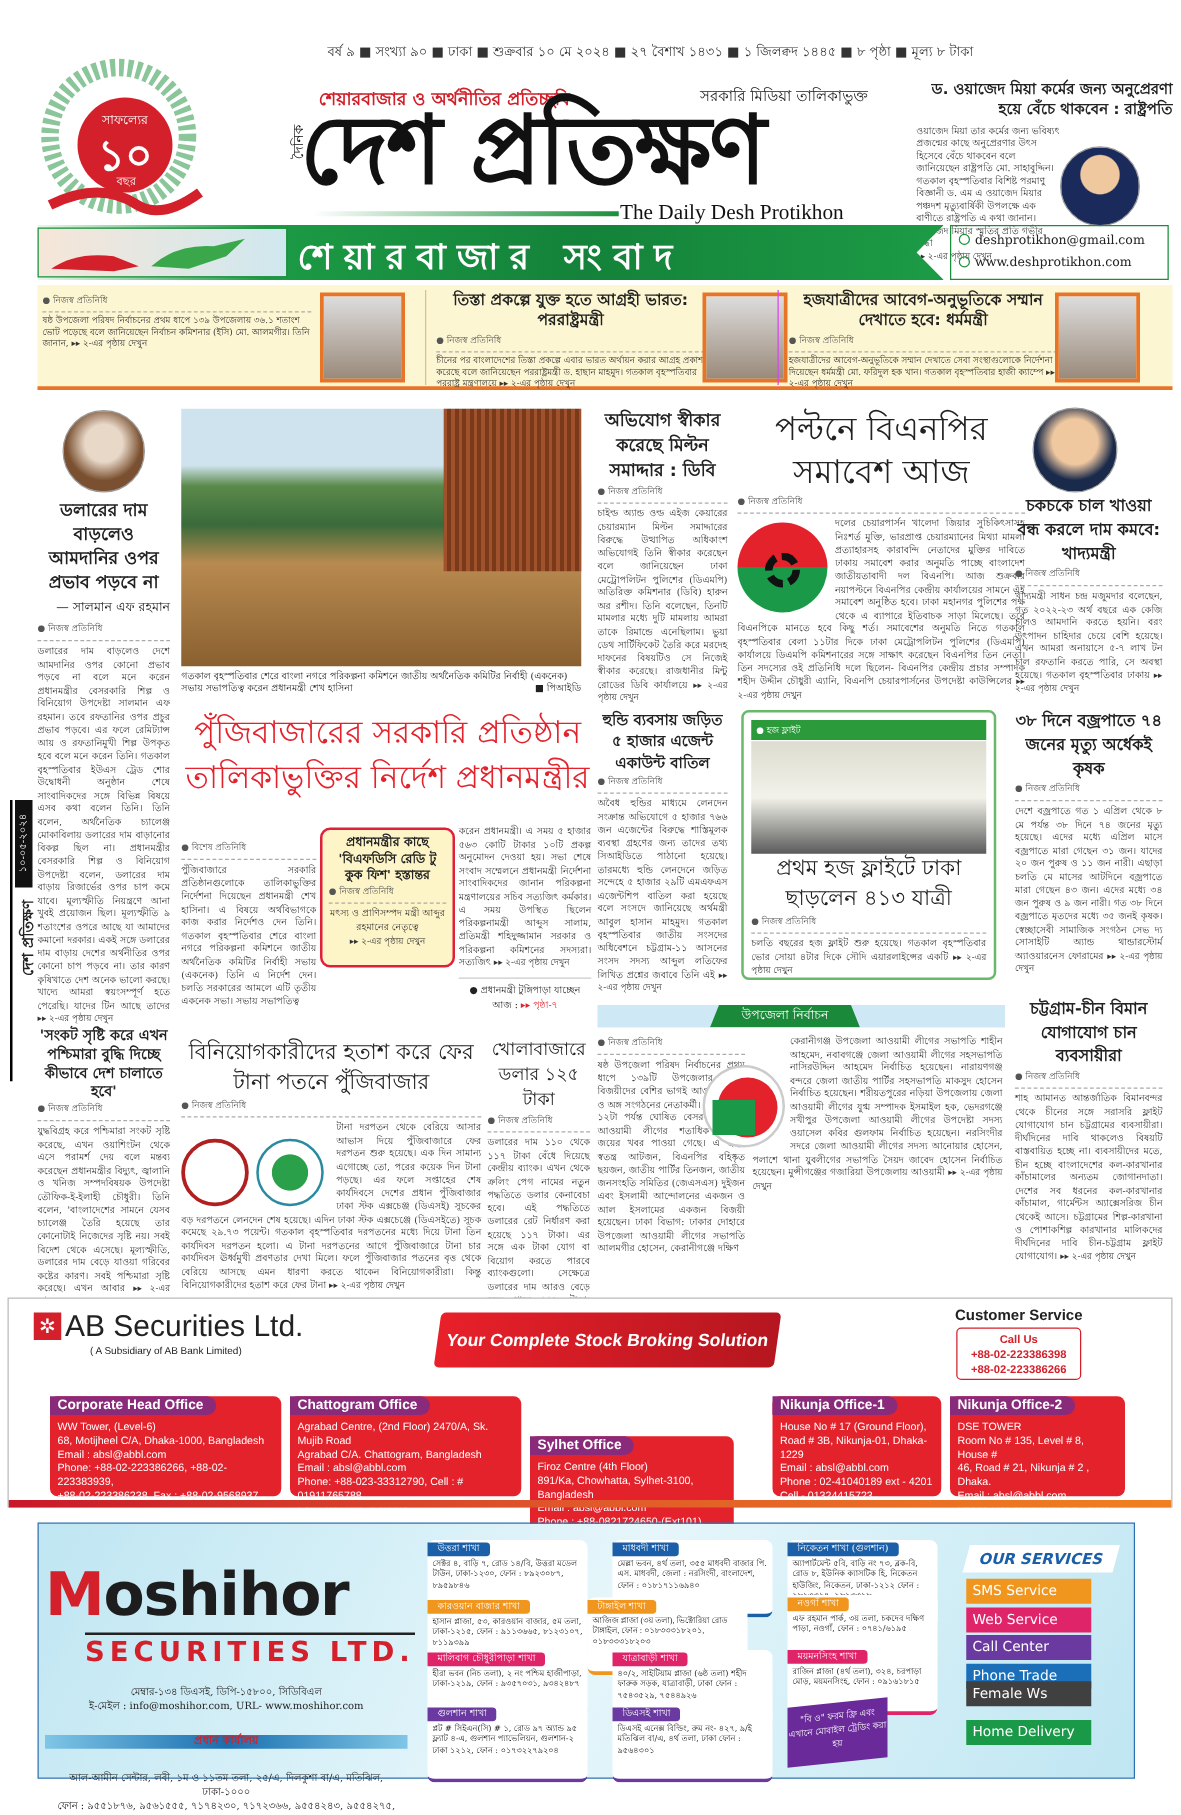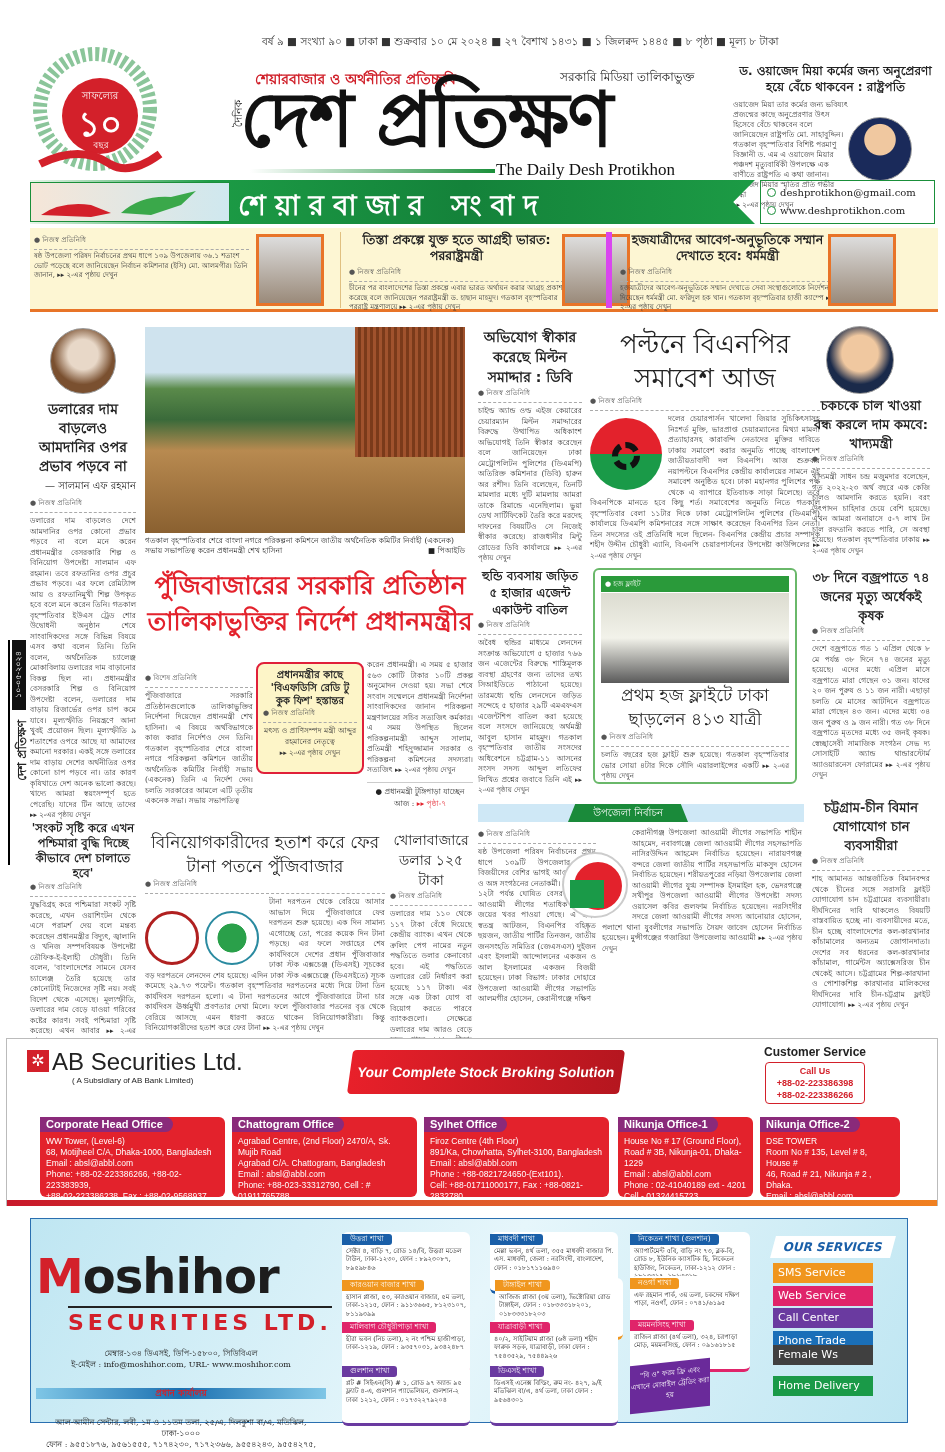--- a/index.html
+++ b/index.html
@@ -17,21 +17,21 @@
 .band-bull{top:182px;left:30px;width:200px;height:40px;background:linear-gradient(90deg,#f6e6d8,#cfe8ef);border:1px solid #1a8f3a}
 .band-title{top:184px;left:238px;font-size:28px;color:#fff;font-weight:bold;letter-spacing:9px;font-family:"DejaVu Sans",sans-serif}
 .contact{top:180px;left:760px;width:175px;height:44px;border:1px solid #1a8f3a;font-size:10px;font-family:"DejaVu Serif",serif;padding:3px 6px;line-height:18px}
 .contact span.dot{display:inline-block;width:9px;height:9px;border-radius:50%;border:1px solid #1a8f3a;margin-right:4px;vertical-align:-1px}
 .topnews{top:228px;left:30px;width:908px;height:84px;background:#fdf6d3;border-bottom:3px solid #e87428}
 .tn{position:absolute;top:4px;width:290px;height:76px}
 .tn h3{font-size:12.5px;text-align:center;line-height:16px;font-weight:bold;font-family:"DejaVu Sans",sans-serif}
 .tn .by{font-size:7px;color:#555;margin:2px 0;border-bottom:1px dashed #aaa;padding-bottom:3px}
 .tn p{font-size:7px;line-height:9.5px;color:#333}
 .tn .photo{position:absolute;top:2px;right:0;width:68px;height:72px;border:3px solid #e87428;background:linear-gradient(#ddd,#9a8a7a)}
-.rp-head{top:63px;left:733px;font-size:12px;font-weight:bold;text-align:center;width:205px;line-height:16px;font-family:"DejaVu Sans",sans-serif}
+.rp-head{top:63px;left:733px;font-size:12px;font-weight:bold;text-align:right;width:205px;line-height:16px;font-family:"DejaVu Sans",sans-serif}
 .rp-body{top:100px;left:733px;width:205px;font-size:7.5px;line-height:10px;color:#333}
 .rp-photo{top:117px;left:848px;width:64px;height:64px;border-radius:50%;border:1px solid #999;background:radial-gradient(circle at 50% 35%,#f0c8a0 30%,#1a2a5a 32%)}
 h2,h4{font-family:"DejaVu Sans",sans-serif;font-weight:bold}
 .byline{font-size:7px;color:#555;border-bottom:1px dashed #aaa;padding-bottom:3px;margin-bottom:3px}
 .body{font-size:7.5px;line-height:10.5px;color:#333;text-align:justify}
 .more{font-size:7px;color:#333}
 .circ{border-radius:50%;border:1px solid #999}
 .sidebar-stamp{top:640px;left:8px;width:16px;height:225px;border-left:2px solid #000}
 .sidebar-stamp .date{position:absolute;top:0;left:2px;width:14px;height:70px;background:#111;color:#fff;font-size:8px;writing-mode:vertical-rl;transform:rotate(180deg);text-align:center}
 .sidebar-stamp .name{position:absolute;top:80px;left:2px;width:14px;font-size:12px;writing-mode:vertical-rl;transform:rotate(180deg);font-weight:bold}
@@ -112,21 +112,21 @@
     <div class="photo"></div>
   </div>
   <div class="tn" style="left:310px;border-left:1px solid #e0c080;padding-left:8px">
     <div style="width:215px">
       <h3>তিস্তা প্রকল্পে যুক্ত হতে আগ্রহী ভারত: পররাষ্ট্রমন্ত্রী</h3>
       <div class="by">● নিজস্ব প্রতিনিধি</div>
       <p><span>চীনের পর বাংলাদেশের তিস্তা প্রকল্পে এবার ভারত অর্থায়ন করার আগ্রহ প্রকাশ করেছে বলে জানিয়েছেন পররাষ্ট্রমন্ত্রী ড. হাছান মাহমুদ। গতকাল বৃহস্পতিবার পররাষ্ট্র মন্ত্রণালয়ে</span> <span class="more">▸▸ ২-এর পৃষ্ঠায় দেখুন</span></p>
     </div>
     <div class="photo"></div>
   </div>
-  <div class="tn" style="left:576px;border-left:6px solid #d946ef;padding-left:8px">
+  <div class="tn" style="left:592px;border-left:1px solid #d946ef;padding-left:8px">
     <div style="width:215px">
       <h3>হজযাত্রীদের আবেগ-অনুভূতিকে সম্মান দেখাতে হবে: ধর্মমন্ত্রী</h3>
       <div class="by">● নিজস্ব প্রতিনিধি</div>
       <p><span>হজযাত্রীদের আবেগ-অনুভূতিকে সম্মান দেখাতে সেবা সংস্থাগুলোকে নির্দেশনা দিয়েছেন ধর্মমন্ত্রী মো. ফরিদুল হক খান। গতকাল বৃহস্পতিবার হাজী ক্যাম্পে</span> <span class="more">▸▸ ২-এর পৃষ্ঠায় দেখুন</span></p>
     </div>
     <div class="photo"></div>
   </div>
 </div>
 
 <div class="abs circ" style="top:328px;left:50px;width:66px;height:66px;background:radial-gradient(circle at 50% 40%,#e8d8c8 30%,#7a5030 60%)"></div>
@@ -170,21 +170,21 @@
   <p class="body"><span>দলের চেয়ারপার্সন খালেদা জিয়ার সুচিকিৎসাসহ নিঃশর্ত মুক্তি, ভারপ্রাপ্ত চেয়ারম্যানের মিথ্যা মামলা প্রত্যাহারসহ কারাবন্দি নেতাদের মুক্তির দাবিতে ঢাকায় সমাবেশ করার অনুমতি পাচ্ছে বাংলাদেশ জাতীয়তাবাদী দল বিএনপি। আজ শুক্রবার নয়াপল্টনে বিএনপির কেন্দ্রীয় কার্যালয়ের সামনে এই সমাবেশ অনুষ্ঠিত হবে। ঢাকা মহানগর পুলিশের পক্ষ থেকে এ ব্যাপারে ইতিবাচক সাড়া মিলেছে। তবে বিএনপিকে মানতে হবে কিছু শর্ত। সমাবেশের অনুমতি নিতে গতকাল বৃহস্পতিবার বেলা ১১টার দিকে ঢাকা মেট্রোপলিটন পুলিশের (ডিএমপি) কার্যালয়ে ডিএমপি কমিশনারের সঙ্গে সাক্ষাৎ করেছেন বিএনপির তিন নেতা। তিন সদস্যের ওই প্রতিনিধি দলে ছিলেন- বিএনপির কেন্দ্রীয় প্রচার সম্পাদক শহীদ উদ্দীন চৌধুরী এ্যানি, বিএনপি চেয়ারপার্সনের উপদেষ্টা কাউন্সিলের</span> <span class="more">▸▸ ২-এর পৃষ্ঠায় দেখুন</span></p>
 </div>
 
 <div class="abs circ" style="top:326px;left:826px;width:68px;height:68px;background:radial-gradient(circle at 50% 40%,#f0c8a0 35%,#1a2a4a 60%)"></div>
 <div class="abs" style="top:396px;left:812px;width:118px">
   <h2 style="font-size:13px;line-height:19px;text-align:center">চকচকে চাল খাওয়া বন্ধ করলে দাম কমবে: খাদ্যমন্ত্রী</h2>
   <div class="byline">● নিজস্ব প্রতিনিধি</div>
   <p class="body"><span>খাদ্যমন্ত্রী সাধন চন্দ্র মজুমদার বলেছেন, গত ২০২২-২৩ অর্থ বছরে এক কেজি চালও আমদানি করতে হয়নি। বরং উৎপাদন চাহিদার চেয়ে বেশি হয়েছে। এখন আমরা অনায়াসে ৫-৭ লাখ টন চাল রফতানি করতে পারি, সে অবস্থা হয়েছে। গতকাল বৃহস্পতিবার ঢাকায়</span> <span class="more">▸▸ ২-এর পৃষ্ঠায় দেখুন</span></p>
 </div>
 
-<div class="abs" style="top:568px;left:145px;width:330px;text-align:center;color:#e3222c;font-family:'DejaVu Sans',sans-serif;font-weight:bold;font-size:25px;line-height:36px">
+<div class="abs" style="top:568px;left:145px;width:330px;text-align:center;color:#e3222c;font-family:'DejaVu Sans',sans-serif;font-weight:normal;font-size:25px;line-height:36px">
   <div>পুঁজিবাজারের সরকারি প্রতিষ্ঠান</div>
   <div>তালিকাভুক্তির নির্দেশ প্রধানমন্ত্রীর</div>
 </div>
 <div class="abs" style="top:672px;left:145px;width:108px">
   <div class="byline">● বিশেষ প্রতিনিধি</div>
   <p class="body">পুঁজিবাজারে সরকারি প্রতিষ্ঠানগুলোকে তালিকাভুক্তির নির্দেশনা দিয়েছেন প্রধানমন্ত্রী শেখ হাসিনা। এ বিষয়ে অর্থবিভাগকে কাজ করার নির্দেশও দেন তিনি। গতকাল বৃহস্পতিবার শেরে বাংলা নগরে পরিকল্পনা কমিশনে জাতীয় অর্থনৈতিক কমিটির নির্বাহী সভায় (একনেক) তিনি এ নির্দেশ দেন। চলতি সরকারের আমলে এটি তৃতীয় একনেক সভা। সভায় সভাপতিত্ব</p>
 </div>
 <div class="abs" style="top:662px;left:256px;width:108px;height:112px;background:#fdf5c8;border:2px solid #e0203a;border-radius:8px;padding:4px 5px">
   <h4 style="font-size:10px;line-height:13px;text-align:center">প্রধানমন্ত্রীর কাছে 'বিএফডিসি রেডি টু কুক ফিশ' হস্তান্তর</h4>
   <div class="byline">● নিজস্ব প্রতিনিধি</div>
@@ -269,21 +269,21 @@
   <div class="t">Customer Service</div>
   <div class="box">
     <div>Call Us</div>
     <div>+88-02-223386398</div>
     <div>+88-02-223386266</div>
   </div>
 </div>
 <div id="ab-offices">
     <div class="office" style="left: 40px; width: 185px;"><span class="ot">Corporate Head Office</span><div>WW Tower, (Level-6)</div><div>68, Motijheel C/A, Dhaka-1000, Bangladesh</div><div>Email : absl@abbl.com</div><div>Phone: +88-02-223386266, +88-02-223383939,</div><div>+88-02-223386238, Fax : +88-02-9568937</div></div>
     <div class="office" style="left: 232px; width: 185px;"><span class="ot">Chattogram Office</span><div>Agrabad Centre, (2nd Floor) 2470/A, Sk. Mujib Road</div><div>Agrabad C/A. Chattogram, Bangladesh</div><div>Email : absl@abbl.com</div><div>Phone: +88-023-33312790, Cell : # 01911765788</div><div>Fax : +88-031-2512794</div></div>
-    <div class="office" style="left: 424px; width: 185px;"><span class="ot">Sylhet Office</span><div>Firoz Centre (4th Floor)</div><div>891/Ka, Chowhatta, Sylhet-3100, Bangladesh</div><div>Email : absl@abbl.com</div><div>Phone : +88-0821724650-(Ext101).</div><div>Cell: +88-01711000177, Fax : +88-0821-2832780</div></div>
+    <div class="office" style="left: 424px; width: 163px; margin-top: 32px;"><span class="ot">Sylhet Office</span><div>Firoz Centre (4th Floor)</div><div>891/Ka, Chowhatta, Sylhet-3100, Bangladesh</div><div>Email : absl@abbl.com</div><div>Phone : +88-0821724650-(Ext101).</div><div>Cell: +88-01711000177, Fax : +88-0821-2832780</div></div>
     <div class="office" style="left: 618px; width: 135px;"><span class="ot">Nikunja Office-1</span><div>House No # 17 (Ground Floor),</div><div>Road # 3B, Nikunja-01, Dhaka-1229</div><div>Email : absl@abbl.com</div><div>Phone : 02-41040189 ext - 4201</div><div>Cell - 01324415723</div></div>
     <div class="office" style="left: 760px; width: 140px;"><span class="ot">Nikunja Office-2</span><div>DSE TOWER</div><div>Room No # 135, Level # 8, House #</div><div>46, Road # 21, Nikunja # 2 , Dhaka.</div><div>Email : absl@abbl.com</div><div>Phone : 02-41040189 ext - 4201</div><div>Cell - 01324415723</div></div>
   </div>
 <div class="abs ab-strip"></div>
 
 <div class="abs mo"></div>
 <div class="abs mo-name"><span class="m">M</span><span>oshihor</span></div>
 <div class="abs mo-sec">SECURITIES LTD.</div>
 <div class="abs mo-info">
   <div>মেম্বার-১৩৪ ডিএসই, ডিপি-১৫৮০০, সিডিবিএল</div>
@@ -291,21 +291,21 @@
   <span class="mo-hq">প্রধান কার্যালয়</span>
   <div>আল-আমীন সেন্টার, লবী, ১ম ও ১১তম তলা, ২৫/এ, দিলকুশা বা/এ, মতিঝিল, ঢাকা-১০০০</div>
   <div>ফোন : ৯৫৫১৮৭৬, ৯৫৬১৫৫৫, ৭১৭৪২৩০, ৭১৭২৩৬৬, ৯৫৫৪২৪৩, ৯৫৫৪২৭৫, ৯৫৫৪৮৯৯, ফ্যাক্স : ৮৮ ০২ ৯৫৬৪২৭৮</div>
 </div>
 <div id="mo-branches">
     <div class="branch abs" style="left: 342px; top: 1232px; border-bottom-color: rgb(26, 95, 168);"><span class="bt" style="background:#1a5fa8">উত্তরা শাখা</span><div>সেক্টর ৪, বাড়ি ৭, রোড ১৪/বি, উত্তরা মডেল টাউন, ঢাকা-১২৩০, ফোন : ৮৯২৩০৮৭, ৮৯৫৯৮৪৬</div></div>
     <div class="branch abs" style="left: 342px; top: 1278px; border-bottom-color: rgb(240, 150, 30);"><span class="bt" style="background:#f0961e">কারওয়ান বাজার শাখা</span><div>হাসান প্লাজা, ৫৩, কারওয়ান বাজার, ৫ম তলা, ঢাকা-১২১৫, ফোন : ৯১১৩৬৬৫, ৮১২৩১০৭, ৮১১৯৩৯৯</div></div>
     <div class="branch abs" style="left: 342px; top: 1320px; border-bottom-color: rgb(224, 36, 106);"><span class="bt" style="background:#e0246a">মালিবাগ চৌধুরীপাড়া শাখা</span><div>হীরা ভবন (নিচ তলা), ২ নং পশ্চিম হাজীপাড়া, ঢাকা-১২১৯, ফোন : ৯৩৫৭০৩১, ৯৩৪২৪৮৭</div></div>
     <div class="branch abs" style="left: 342px; top: 1364px; border-bottom-color: rgb(106, 58, 160);"><span class="bt" style="background:#6a3aa0">গুলশান শাখা</span><div>প্লট # সিইএন(সি) # ১, রোড ৯৭ অ্যান্ড ৯৫ ফ্ল্যাট ৪-এ, গুলশান প্যাভেলিয়ন, গুলশান-২ ঢাকা ১২১২, ফোন : ০১৭৩২২৭৯২০৪</div></div>
     <div class="branch abs" style="left: 490px; top: 1232px; border-bottom-color: rgb(26, 95, 168);"><span class="bt" style="background:#1a5fa8">মাধবদী শাখা</span><div>মেল্লা ভবন, ৪র্থ তলা, ৩৫৫ মাধবদী বাজার পি. এস. মাধবদী, জেলা : নরসিংদী, বাংলাদেশ, ফোন : ০১৮১৭১১৬৯৪০</div></div>
-    <div class="branch abs" style="left: 495px; top: 1278px; border-bottom-color: rgb(240, 150, 30);"><span class="bt" style="background:#f0961e">টাঙ্গাইল শাখা</span><div>আজিজ প্লাজা (৩য় তলা), ভিক্টোরিয়া রোড টাঙ্গাইল, ফোন : ০১৮৩৩৩১৮২০১, ০১৮৩৩৩১৮২০৩</div></div>
+    <div class="branch abs" style="left: 470px; top: 1278px; border-bottom-color: rgb(240, 150, 30); font-family: Liberation Serif, serif;"><span class="bt" style="background:#f0961e">টাঙ্গাইল শাখা</span><div>আজিজ প্লাজা (৩য় তলা), ভিক্টোরিয়া রোড টাঙ্গাইল, ফোন : ০১৮৩৩৩১৮২০১, ০১৮৩৩৩১৮২০৩</div></div>
     <div class="branch abs" style="left: 490px; top: 1320px; border-bottom-color: rgb(224, 36, 106);"><span class="bt" style="background:#e0246a">যাত্রাবাড়ী শাখা</span><div>৪০/২, সাইটিয়াম প্লাজা (৬ষ্ঠ তলা) শহীদ ফারুক সড়ক, যাত্রাবাড়ী, ঢাকা ফোন : ৭৫৪৩৫২৯, ৭৫৪৪৯২৬</div></div>
     <div class="branch abs" style="left: 490px; top: 1364px; border-bottom-color: rgb(106, 58, 160);"><span class="bt" style="background:#6a3aa0">ডিএসই শাখা</span><div>ডিএসই এনেক্স বিল্ডিং, রুম নং- ৪২৭, ৯/ই মতিঝিল বা/এ, ৪র্থ তলা, ঢাকা ফোন : ৯৫৬৪৩০১</div></div>
     <div class="branch abs" style="left: 630px; top: 1232px; border-bottom-color: rgb(26, 95, 168); width: 120px;"><span class="bt" style="background:#1a5fa8">নিকেতন শাখা (গুলশান)</span><div>অ্যাপার্টমেন্ট ৫বি, বাড়ি নং ৭৩, ব্লক-বি, রোড ৮, ইউনিক ক্যাসটিক হি, নিকেতন হাউজিং, নিকেতন, ঢাকা-১২১২ ফোন : ৯৮৯৩৩৯৭, ৯৮৯৩৩৯৮</div></div>
     <div class="branch abs" style="left: 630px; top: 1276px; border-bottom-color: rgb(240, 150, 30); width: 120px;"><span class="bt" style="background:#f0961e">নওগাঁ শাখা</span><div>এফ রহমান পার্ক, ৩য় তলা, চকদেব দক্ষিণ পাড়া, নওগাঁ, ফোন : ০৭৪১/৬১৯৫</div></div>
     <div class="branch abs" style="left: 630px; top: 1318px; border-bottom-color: rgb(224, 36, 106); width: 120px;"><span class="bt" style="background:#e0246a">ময়মনসিংহ শাখা</span><div>রাজিন প্লাজা (৪র্থ তলা), ৩২৪, চরপাড়া মোড়, ময়মনসিংহ, ফোন : ০৯১৬১৮১৫</div></div>
   </div>
 <div class="abs promo">"বি ও" ফরম ফ্রি এবং এখানে মোবাইল ট্রেডিং করা হয়</div>
 <div class="abs svc-title">OUR SERVICES</div>
 <div id="mo-services">
     <div class="svc" style="top: 1263px; background: rgb(240, 150, 30);">SMS Service</div>

